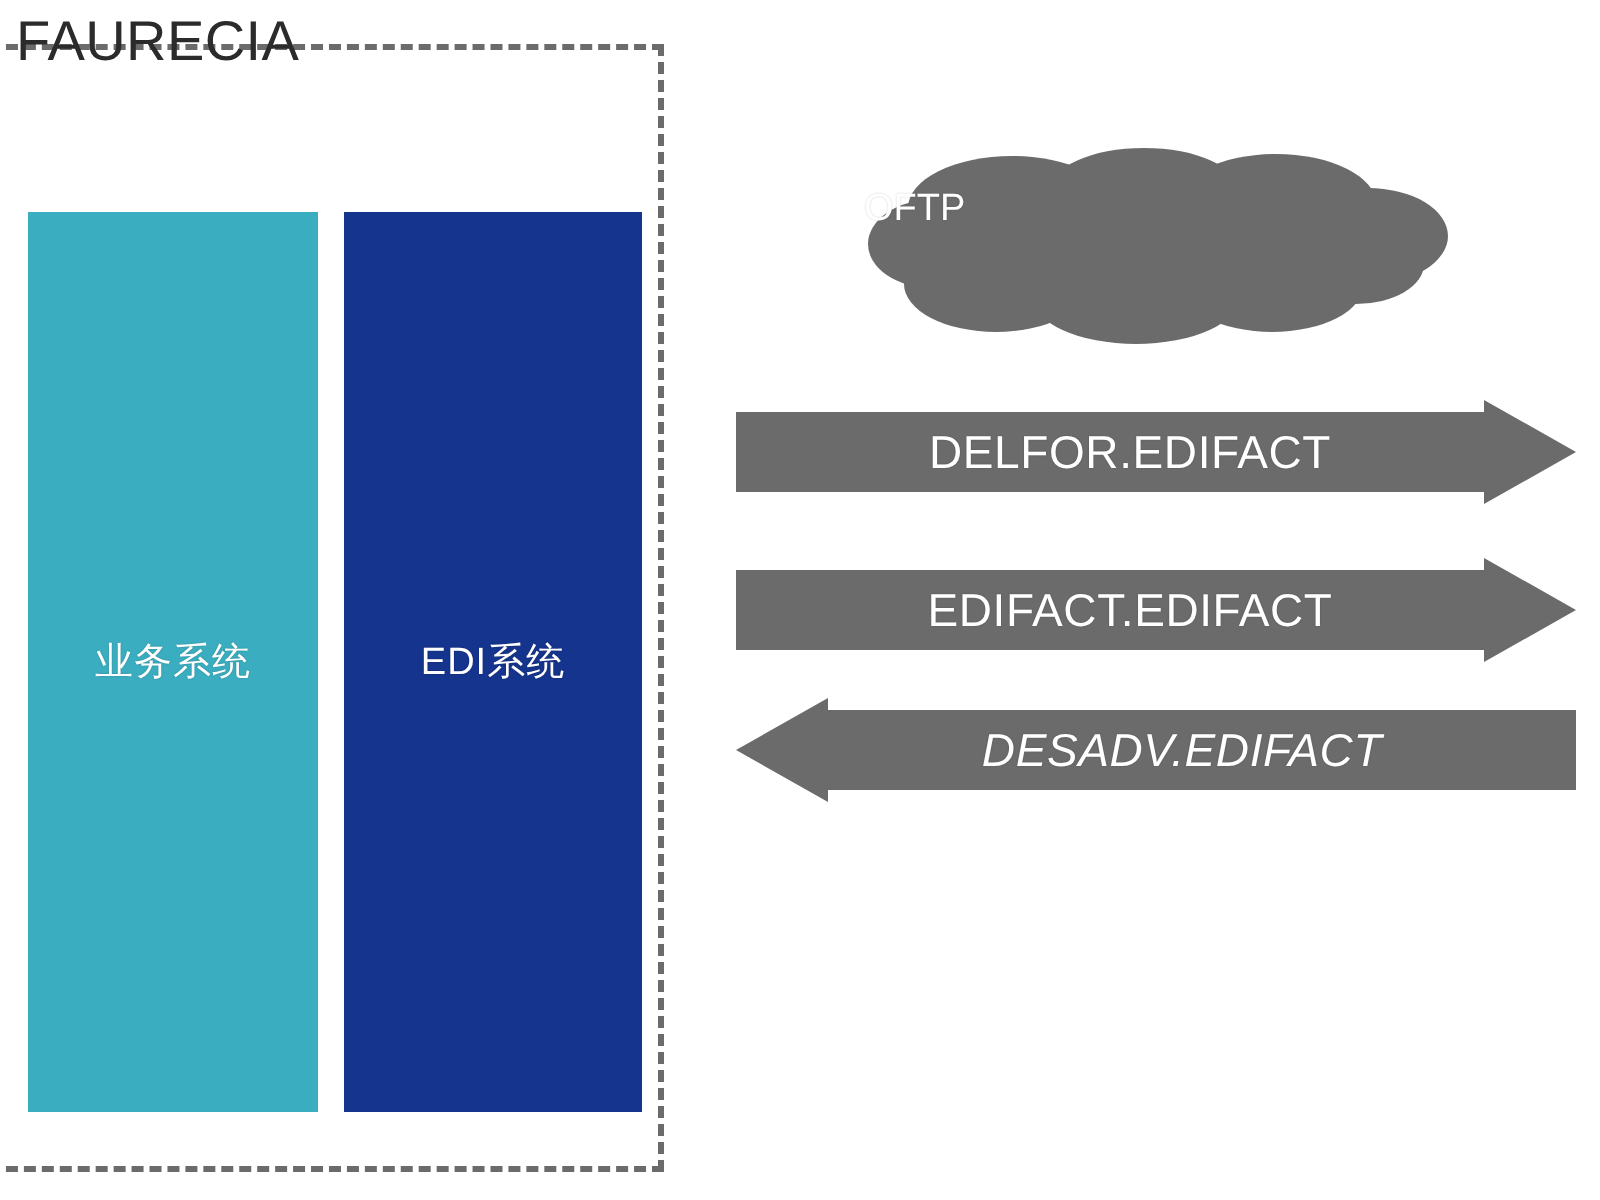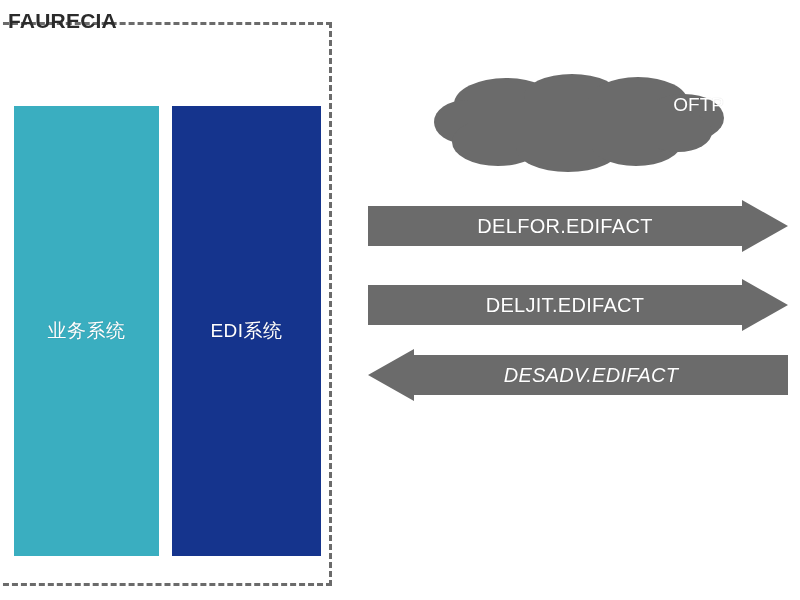--- a/index.html
+++ b/index.html
@@ -18,22 +18,22 @@
     width: 800px;
     height: 600px;
     background: #ffffff;
   }
 
   
   .company-title {
     position: absolute;
     left: 8px;
     top: 8px;
-    font-size: 21px;
-    font-weight: bold;
+    font-size: 28px;
+    font-weight: normal;
     color: #2b2b2b;
     letter-spacing: 0.2px;
     line-height: 26px;
     white-space: nowrap;
   }
 
   
   .dashed-boundary {
     position: absolute;
     left: -6px;
@@ -82,21 +82,21 @@
     height: 104px;
   }
 
   .cloud-wrap svg { display: block; width: 100%; height: 100%; }
 
   .cloud-label {
     position: absolute;
     left: 0;
     top: 22px;
     width: 292px;
-    text-align: right;
+    text-align: left;
     color: #ffffff;
     font-size: 19px;
     line-height: 26px;
     pointer-events: none;
     text-shadow: 0 0 1px rgba(0,0,0,0.2);
   }
 
   
   .arrow {
     position: absolute;
@@ -107,21 +107,21 @@
   .arrow-label {
     position: absolute;
     left: 0;
     top: 0;
     width: 100%;
     height: 52px;
     display: flex;
     align-items: center;
     justify-content: center;
     color: #ffffff;
-    font-size: 20px;
+    font-size: 23px;
     letter-spacing: 0.3px;
     pointer-events: none;
     text-shadow: 0 0 1px rgba(0,0,0,0.2);
   }
 
   .arrow.a1 { left: 368px; top: 200px; width: 420px; }
   .arrow.a2 { left: 368px; top: 279px; width: 420px; }
   .arrow.a3 { left: 368px; top: 349px; width: 420px; }
 
   .arrow.a3 .arrow-label { padding-left: 26px; font-style: italic; }
@@ -168,21 +168,21 @@
     <svg viewBox="0 0 420 52" preserveAspectRatio="none">
       <polygon points="0,6 374,6 374,0 420,26 374,52 374,46 0,46" fill="#6b6b6b"></polygon>
     </svg>
     <div class="arrow-label">DELFOR.EDIFACT</div>
   </div>
 
   <div class="arrow a2">
     <svg viewBox="0 0 420 52" preserveAspectRatio="none">
       <polygon points="0,6 374,6 374,0 420,26 374,52 374,46 0,46" fill="#6b6b6b"></polygon>
     </svg>
-    <div class="arrow-label">DELJIT.EDIFACT</div>
+    <div class="arrow-label">EDIFACT.EDIFACT</div>
   </div>
 
   <div class="arrow a3">
     <svg viewBox="0 0 420 52" preserveAspectRatio="none">
       <polygon points="420,6 46,6 46,0 0,26 46,52 46,46 420,46" fill="#6b6b6b"></polygon>
     </svg>
     <div class="arrow-label">DESADV.EDIFACT</div>
   </div>
 
 </div>

